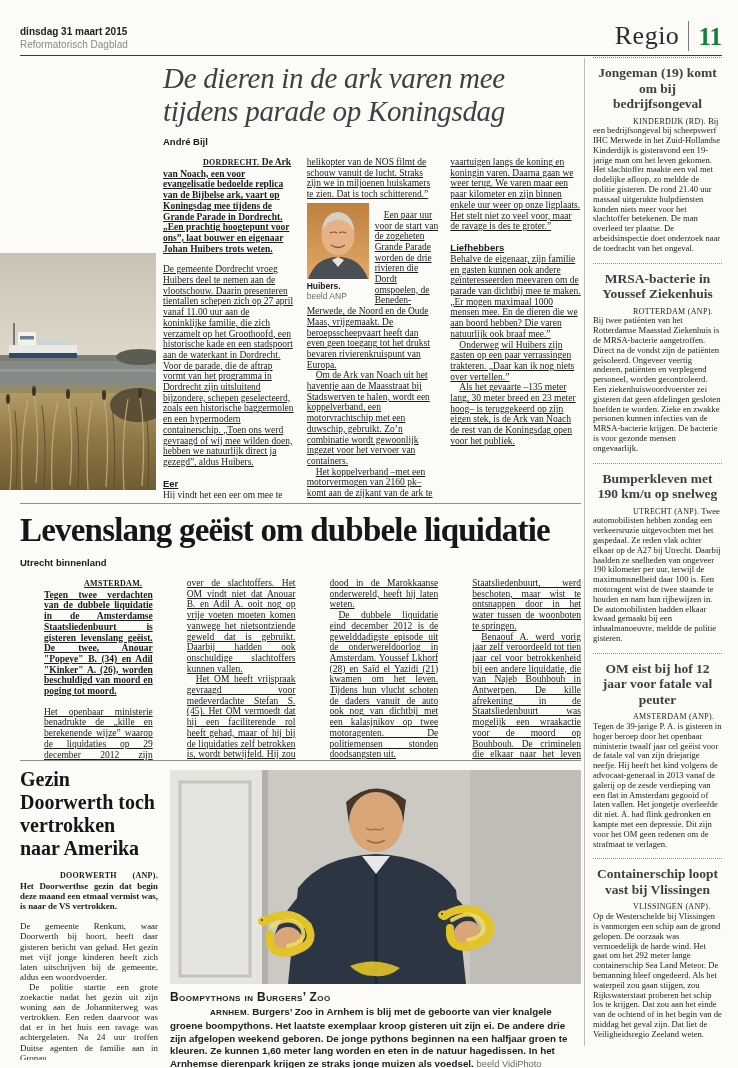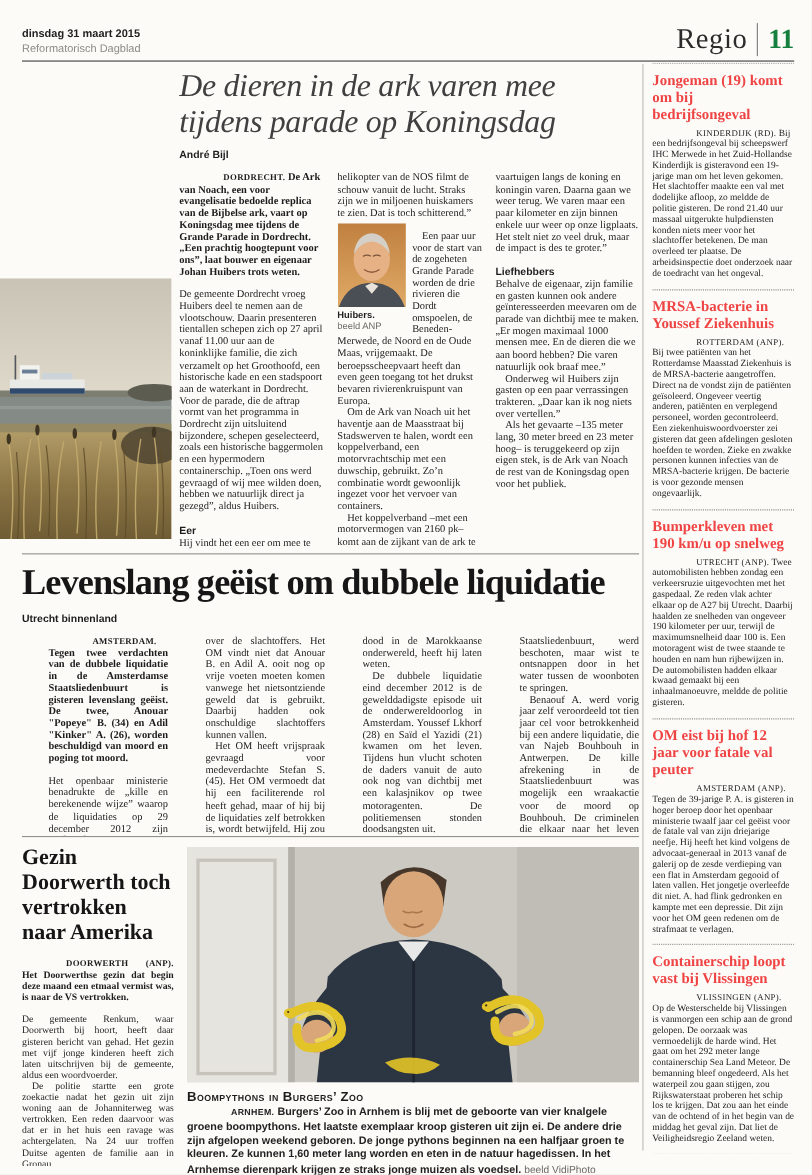--- a/index.html
+++ b/index.html
@@ -27,21 +27,21 @@
   .ind{text-indent:9px;}
   .intro{font-weight:bold;}
   .dateline{font-size:8px;letter-spacing:.3px;padding-left:40px;}
   .subhead{font:bold 9.5px/11px "Liberation Sans",sans-serif;margin:10px 0 1px 0;}
   .just p{text-align:justify;}
   
   .ark{position:absolute;left:163px;top:62px;width:419px;}
   .ark h1{margin:0 0 8px 0;font:italic 29px/33px "Liberation Serif",serif;color:#404040;letter-spacing:-.3px;font-weight:normal;}
   .byline{font:bold 9.5px/11px "Liberation Sans",sans-serif;margin-bottom:10px;}
   .cols{display:flex;gap:12px;}
-  .cols .col{flex:1;overflow:hidden;}
+  .cols .col{flex:1;overflow:hidden;text-decoration:underline;}
   .ark .col{height:342px;}
   .inset{float:left;width:62px;margin:3px 6px 2px 0;}
   .inset svg{display:block;}
   .inset-cap{font:bold 8.5px/10px "Liberation Sans",sans-serif;margin-top:2px;}
   .inset-credit{font-weight:normal;color:#6b6b67;}
   
   .photo-ark{position:absolute;left:0;top:253px;width:156px;height:237px;}
   .photo-pythons{position:absolute;left:170px;top:770px;width:411px;height:214px;}
   .photo-ark svg,.photo-pythons svg{display:block;}
   
@@ -49,21 +49,21 @@
   .liq h1{margin:0 0 8px 0;font:bold 33px/37px "Liberation Serif",serif;letter-spacing:-.8px;color:#161616;}
   .liq .col{height:182px;margin-left:24px;}
   .liq .cols{gap:10px;}
   
   .door{position:absolute;left:20px;top:768px;width:138px;height:292px;overflow:hidden;}
   .door h2{margin:0 0 10px 0;font:bold 20px/23px "Liberation Serif",serif;color:#161616;}
   .door p{font-size:8.9px;line-height:10.1px;text-align:justify;}
   
   .sidebar{position:absolute;left:593px;top:57px;width:129px;height:992px;overflow:hidden;}
   .sb-art{border-top:1px dotted #8d8d89;padding:7px 0 9px 0;}
-  .sb-art h3{margin:0 0 5px 0;font:bold 13.5px/15.5px "Liberation Serif",serif;color:#ef4444;}
+  .sb-art h3{margin:0 0 5px 0;font:bold 13.5px/15.5px "Liberation Serif",serif;color:#404040;text-align:center;}
   .sb-art p{font-size:8.6px;line-height:9.8px;}
   .sb-end{border-top:1px dotted #8d8d89;height:0;}
   
   .pycap{position:absolute;left:170px;top:990px;width:411px;}
   .pycap-head{font:bold 12px/14px "Liberation Sans",sans-serif;font-variant:small-caps;letter-spacing:.4px;margin-bottom:2px;}
   .pycap-body{font:bold 9.8px/12.8px "Liberation Sans",sans-serif;color:#222;}
   .pycap-body .dateline{font-size:8px;}
   .pycap-credit{font-weight:normal;color:#6b6b67;font-size:9.3px;}
 </style>
 </head>
@@ -117,21 +117,21 @@
             <span>Huibers.</span><br>
             <span class="inset-credit">beeld ANP</span>
           </div>
         </div>
         <p class="gap ind">Een paar uur voor de start van de zogeheten Grande Parade worden de drie rivieren die Dordt omspoelen, de Beneden-Merwede, de Noord en de Oude Maas, vrijgemaakt. De beroepsscheepvaart heeft dan even geen toegang tot het drukst bevaren rivierenkruispunt van Europa.</p>
         <p class="ind">Om de Ark van Noach uit het haventje aan de Maasstraat bij Stadswerven te halen, wordt een koppelverband, een motorvrachtschip met een duwschip, gebruikt. Zo’n combinatie wordt gewoonlijk ingezet voor het vervoer van containers.</p>
         <p class="ind">Het koppelverband –met een motorvermogen van 2160 pk– komt aan de zijkant van de ark te liggen, niet zichtbaar voor de koninklijke familie. Een sleepboot –met een kracht van 811 pk– trekt de ark aan een nylon sleeptros richting het Groothoofd.</p>
 
       </div>
       <div class="col">
-        <p>vaartuigen langs de koning en koningin varen. Daarna gaan we weer terug. We varen maar een paar kilometer en zijn binnen enkele uur weer op onze ligplaats. Het stelt niet zo veel druk, maar de impact is des te groter.”</p>
+        <p>vaartuigen langs de koning en koningin varen. Daarna gaan we weer terug. We varen maar een paar kilometer en zijn binnen enkele uur weer op onze ligplaats. Het stelt niet zo veel voor, maar de ravage is des te groter.”</p>
         <div class="subhead">Liefhebbers</div>
         <p>Behalve de eigenaar, zijn familie en gasten kunnen ook andere geïnteresseerden meevaren om de parade van dichtbij mee te maken. „Er mogen maximaal 1000 mensen mee. En de dieren die we aan boord hebben? Die varen natuurlijk ook braaf mee.”</p>
         <p class="ind">Onderweg wil Huibers zijn gasten op een paar verrassingen trakteren. „Daar kan ik nog niets over vertellen.”</p>
         <p class="ind">Als het gevaarte –135 meter lang, 30 meter breed en 23 meter hoog– is teruggekeerd op zijn eigen stek, is de Ark van Noach de rest van de Koningsdag open voor het publiek.</p>
 
       </div>
     </div>
   </section>
 
   <div class="photo-ark">

